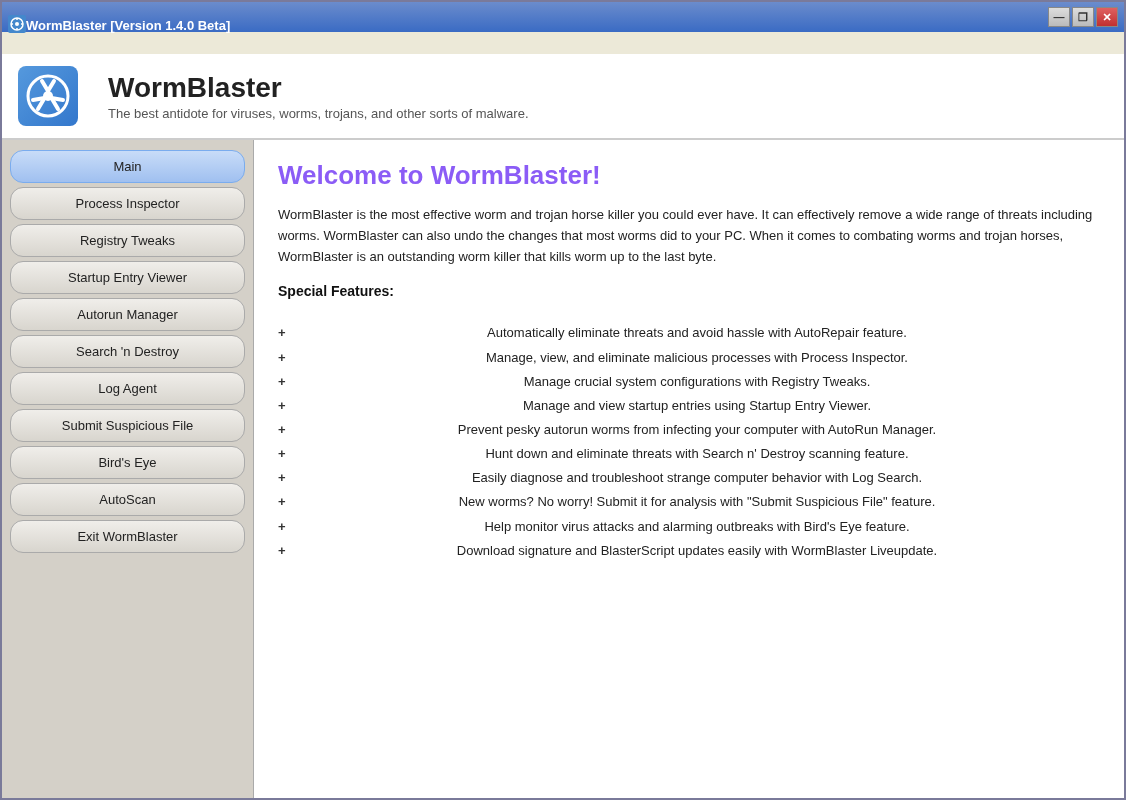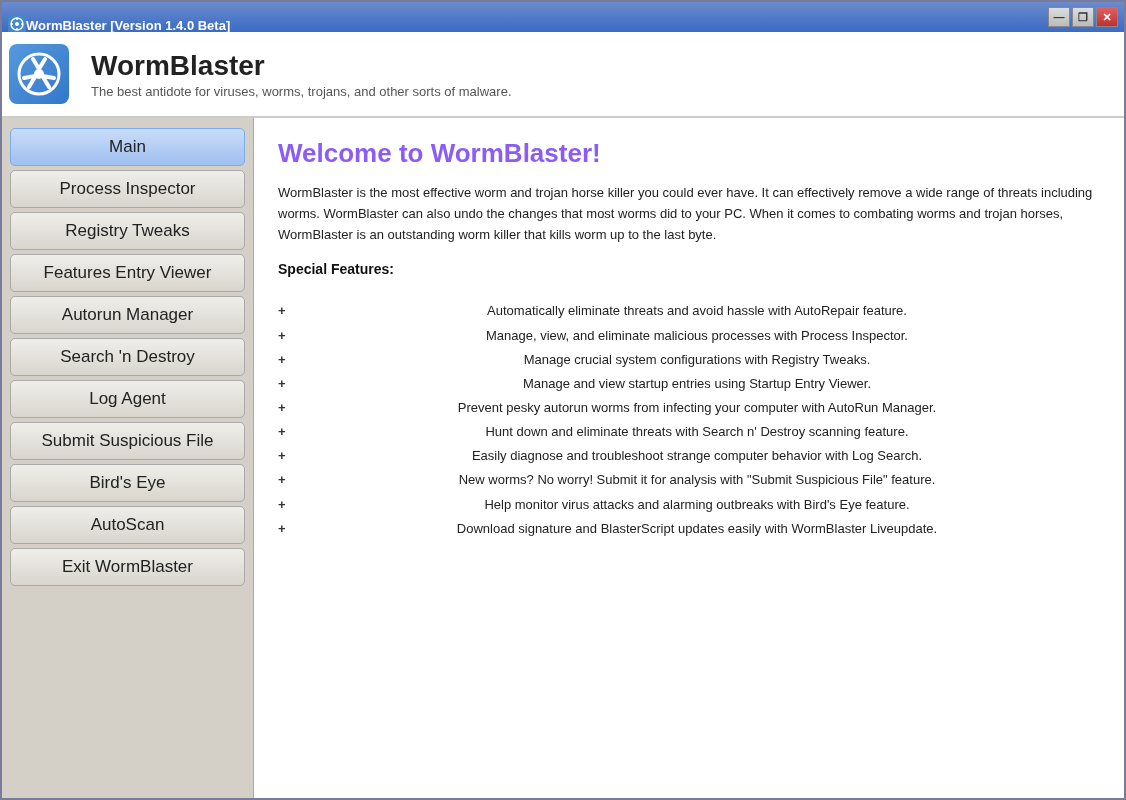--- a/index.html
+++ b/index.html
@@ -71,26 +71,27 @@
       color: #333;
     }
 
     .title-btn.close-btn {
       background: linear-gradient(to bottom, #e06060, #c03030);
       color: white;
     }
 
     .header-area {
       background: white;
-      padding: 12px 7px;
-      display: flex;
-      align-items: center;
-      gap: 22px;
+      padding: 12px 16px;
+      display: flex;
+      align-items: center;
+      gap: 30px;
       border-bottom: 2px solid #cccccc;
       flex-shrink: 0;
+      margin-top: 22px;
     }
 
     .logo-circle {
       width: 60px;
       height: 60px;
       background: linear-gradient(135deg, #5599dd, #3377cc);
       border-radius: 8px;
       display: flex;
       align-items: center;
       justify-content: center;
@@ -129,23 +130,23 @@
       gap: 4px;
       flex-shrink: 0;
       border-right: 1px solid #aaa;
     }
 
     .nav-btn {
       width: 100%;
       padding: 8px 10px;
       background: linear-gradient(to bottom, #f0eeea, #d8d5ce);
       border: 1px solid #aaa;
-      border-radius: 5px;
+      border-radius: 13px;
       cursor: pointer;
-      font-size: 17px;
+      font-size: 13px;
       text-align: center;
       color: #222;
     }
 
     .nav-btn.active {
       background: linear-gradient(to bottom, #c8dcf8, #a0c0f0);
       border: 1px solid #7aacee;
     }
 
     .main-content {
@@ -243,21 +244,21 @@
       <p>The best antidote for viruses, worms, trojans, and other sorts of malware.</p>
     </div>
   </div>
 
   <div class="content-area">
 
     <div class="sidebar">
     <button class="nav-btn active">Main</button>
         <button class="nav-btn">Process Inspector</button>
         <button class="nav-btn">Registry Tweaks</button>
-        <button class="nav-btn">Features Entry Viewer</button>
+        <button class="nav-btn">Startup Entry Viewer</button>
         <button class="nav-btn">Autorun Manager</button>
         <button class="nav-btn">Search 'n Destroy</button>
         <button class="nav-btn">Log Agent</button>
         <button class="nav-btn">Submit Suspicious File</button>
         <button class="nav-btn">Bird's Eye</button>
         <button class="nav-btn">AutoScan</button>
         <button class="nav-btn">Exit WormBlaster</button>
       </div>
 
     <div class="main-content">

